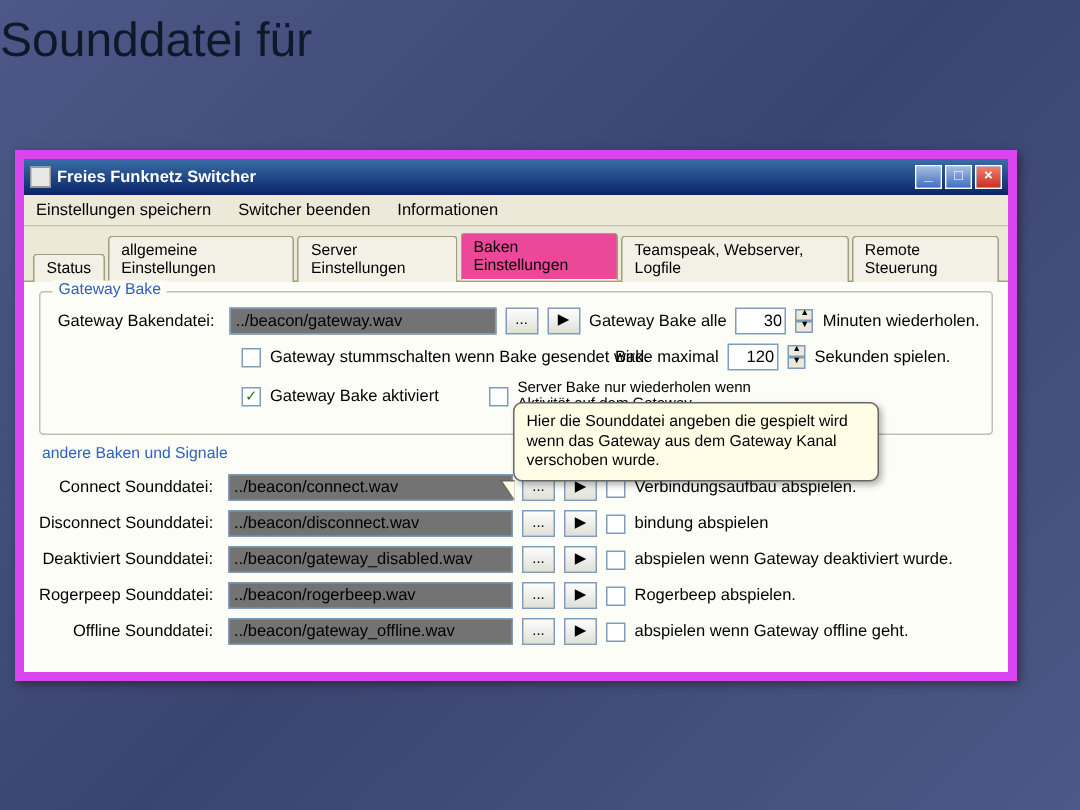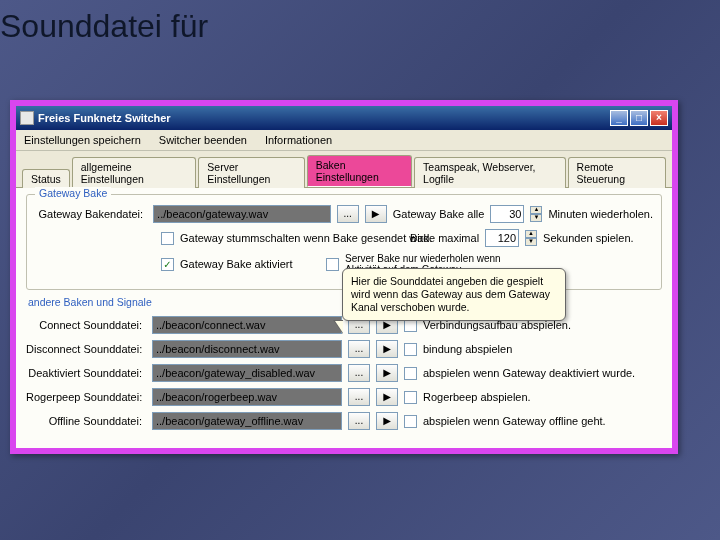--- a/index.html
+++ b/index.html
@@ -139,21 +139,21 @@
   .play { min-width: 22px; }
   input.num { width: 34px; height: 18px; border: 1px solid #7e9db9; text-align: right; padding-right: 2px; font-size: 11px;}
   .spin { display: inline-flex; flex-direction: column; }
   .spin .sp { width: 12px; height: 8px; border:1px solid #7e9db9; background:#ece9d8; font-size:6px; line-height:5px; text-align:center; cursor:pointer;}
   .chk { width: 13px; height: 13px; border: 1px solid #7e9db9; background: #fff; display:inline-flex; align-items:center; justify-content:center; font-size:10px; color:#1a7a1a; cursor:pointer; flex:0 0 auto;}
   .sub-title { color: #3060c0; margin: 6px 0 8px 2px; font-size:10.5px;}
   .callout {
     position: absolute;
     left: 342px;
     top: 268px;
-    width: 224px;
+    width: 244px;
     background: #fffde6;
     border: 1px solid #666;
     border-radius: 6px;
     padding: 6px 8px;
     font-size: 10.5px;
     line-height: 1.25;
     box-shadow: 2px 2px 4px rgba(0,0,0,.3);
     z-index: 10;
   }
   .callout-tail {

